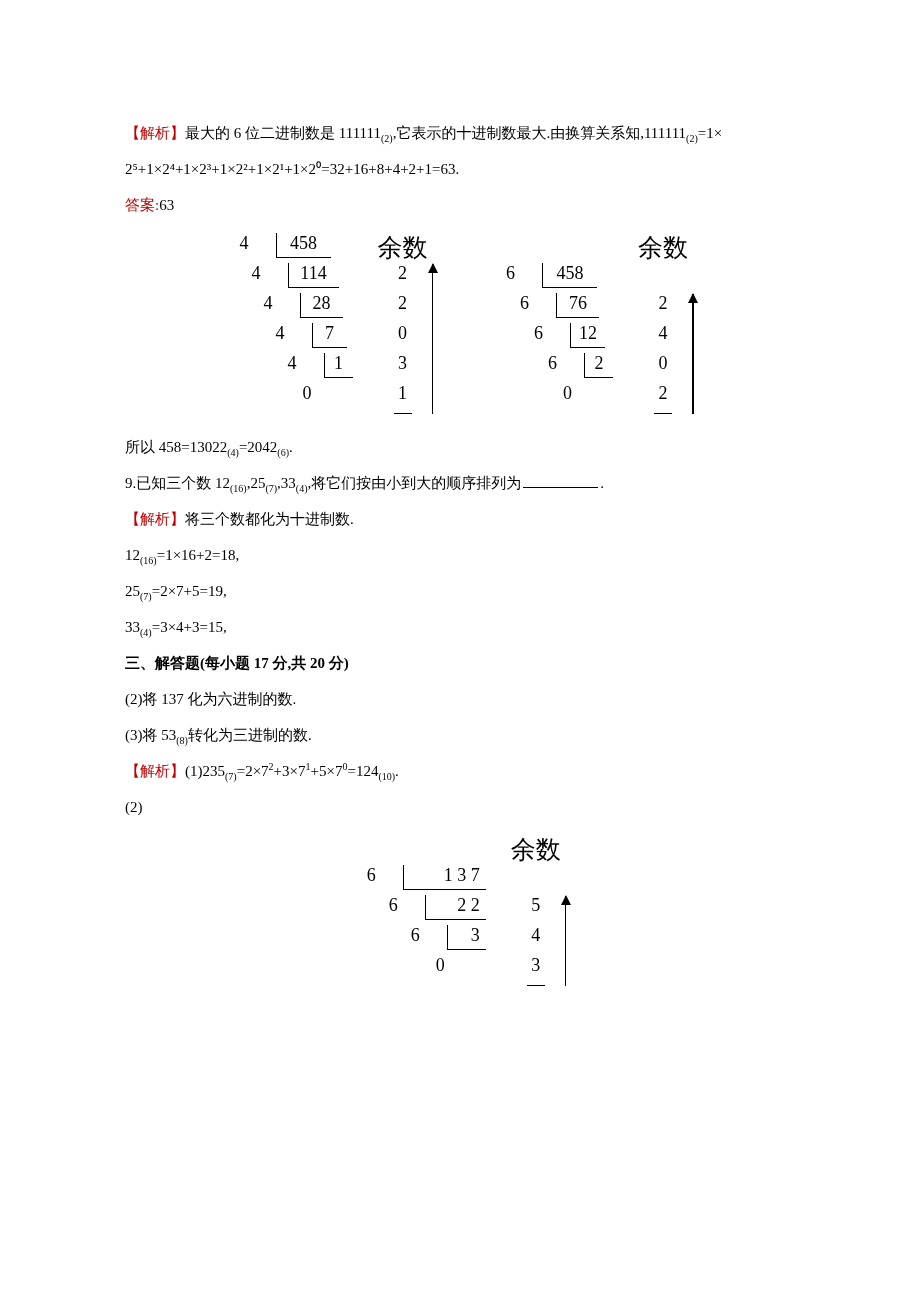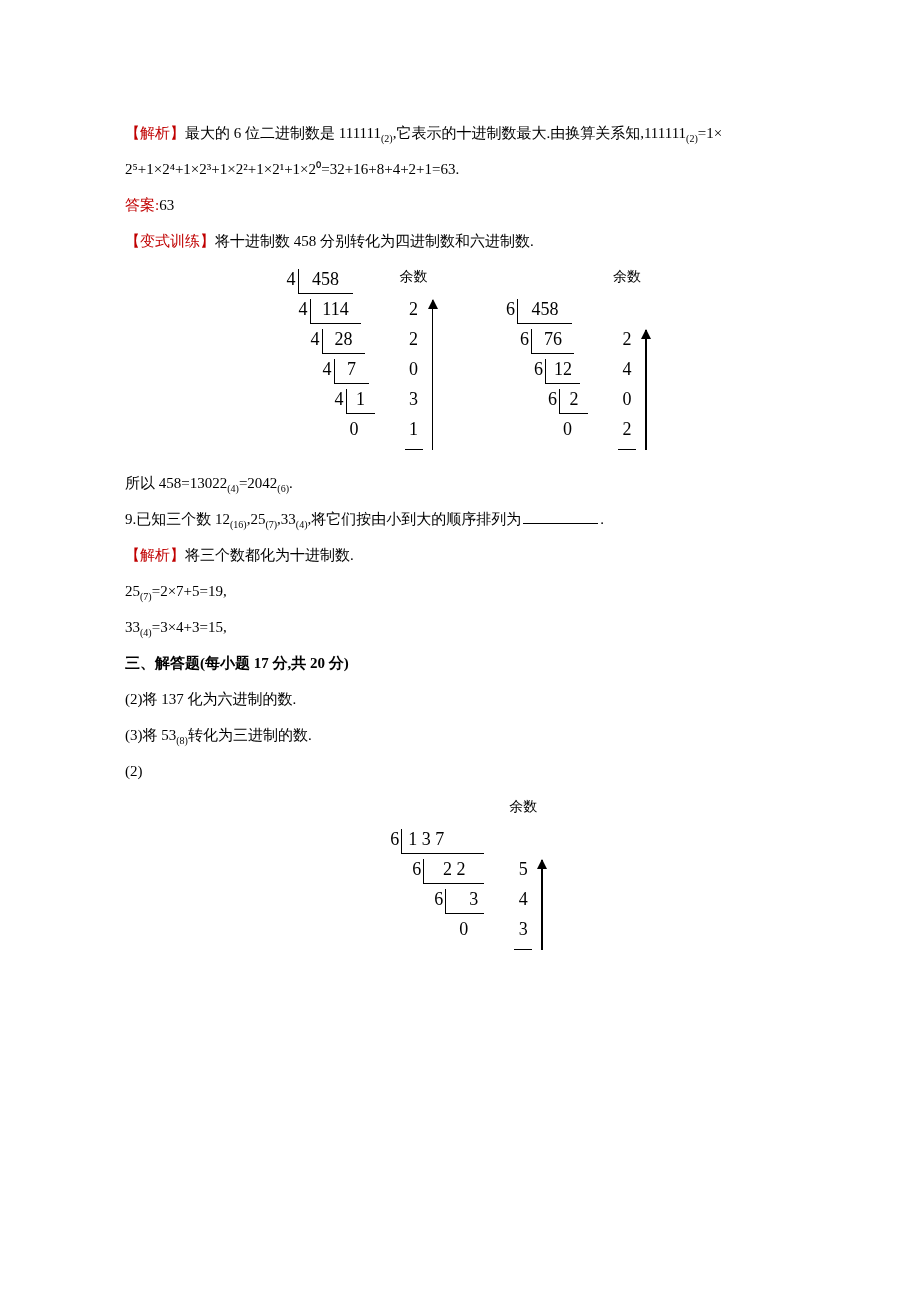--- a/index.html
+++ b/index.html
@@ -51,33 +51,34 @@
       padding-right: 2px;
       display: inline-block;
     }
     .dividend {
       border-left: 1.5px solid #000;
       border-bottom: 1.5px solid #000;
       padding: 0 6px 2px 6px;
       display: inline-block;
       min-width: 20px;
       text-align: center;
+      margin-left: 25px;
     }
     .last-quotient {
       padding: 0 6px;
       display: inline-block;
       text-align: center;
     }
     .rem-column {
       margin-left: 25px;
       display: flex;
       flex-direction: column;
       align-items: center;
     }
-    .rem-header { font-weight: normal; height: 30px; font-size: 14px; text-align: center; }
+    .rem-header { font-weight: normal; height: 30px; font-size: 25px; text-align: center; }
     .rem-val { height: 30px; width: 18px; text-align: center; }
     .rem-val.underline { border-bottom: 1.5px solid #000; }
     .arrow-col {
       margin-left: 4px;
       display: flex;
       flex-direction: column;
       align-items: center;
       justify-content: flex-end;
       position: relative;
     }
@@ -111,23 +112,20 @@
 
   <p class="para">
     <span class="red">【解析】</span><span>最大的 6 位二进制数是 111111</span><span class="sub">(2)</span><span>,它表示的十进制数最大.由换算关系知,111111</span><span class="sub">(2)</span><span>=1×</span>
   </p>
   <p class="para">2⁵+1×2⁴+1×2³+1×2²+1×2¹+1×2⁰=32+16+8+4+2+1=63.</p>
 
   <p class="para">
     <span class="ans-label">答案:</span><span>63</span>
   </p>
 
-  <p class="para">
-    <span class="red">【变式训练】</span><span>将十进制数 458 分别转化为四进制数和六进制数.</span>
-  </p>
 
 
   <div class="diagram-row">
 
     <div class="div-block">
       <div class="steps-col">
         <div class="step-row">
             <span class="step-pad" style="width:0px"></span>
             <span class="divisor">4</span>
             <span class="dividend" style="min-width:42px">458</span>
@@ -217,46 +215,50 @@
   </p>
 
   <p class="para">
     <span>9.已知三个数 12</span><span class="sub">(16)</span><span>,25</span><span class="sub">(7)</span><span>,33</span><span class="sub">(4)</span><span>,将它们按由小到大的顺序排列为</span><span class="blank"></span><span>.</span>
   </p>
 
   <p class="para">
     <span class="red">【解析】</span><span>将三个数都化为十进制数.</span>
   </p>
 
+  <p class="para"><span>12</span><span class="sub">(16)</span><span>=1×16+2=18,</span></p>
   <p class="para"><span>25</span><span class="sub">(7)</span><span>=2×7+5=19,</span></p>
   <p class="para"><span>33</span><span class="sub">(4)</span><span>=3×4+3=15,</span></p>
 
 
 
   <p class="para heading">三、解答题(每小题 17 分,共 20 分)</p>
 
   <p class="para">(2)将 137 化为六进制的数.</p>
   <p class="para"><span>(3)将 53</span><span class="sub">(8)</span><span>转化为三进制的数.</span></p>
 
+  <p class="para">
+    <span class="red">【解析】</span><span>(1)235</span><span class="sub">(7)</span><span>=2×7</span><span class="sup">2</span><span>+3×7</span><span class="sup">1</span><span>+5×7</span><span class="sup">0</span><span>=124</span><span class="sub">(10)</span><span>.</span>
+  </p>
 
   <p class="para">(2)</p>
 
   <div class="diagram-single">
     <div class="div-block">
       <div class="steps-col">
         <div class="step-row" style="height:30px"></div>
         <div class="step-row">
             <span class="step-pad" style="width:0px"></span>
             <span class="divisor">6</span>
-            <span class="dividend" style="min-width:70px;text-align:left">1 3 7</span>
+            <span class="dividend" style="min-width:70px;text-align:right">1 3 7</span>
           </div>
         <div class="step-row">
             <span class="step-pad" style="width:22px"></span>
             <span class="divisor">6</span>
-            <span class="dividend" style="min-width:48px;text-align:center">2 2</span>
+            <span class="dividend" style="min-width:48px;text-align:right">2 2</span>
           </div>
         <div class="step-row">
             <span class="step-pad" style="width:44px"></span>
             <span class="divisor">6</span>
             <span class="dividend" style="min-width:26px;text-align:right">3</span>
           </div>
         <div class="step-row">
             <span class="step-pad" style="width:76px"></span>
             <span class="last-quotient">0</span>
           </div>

